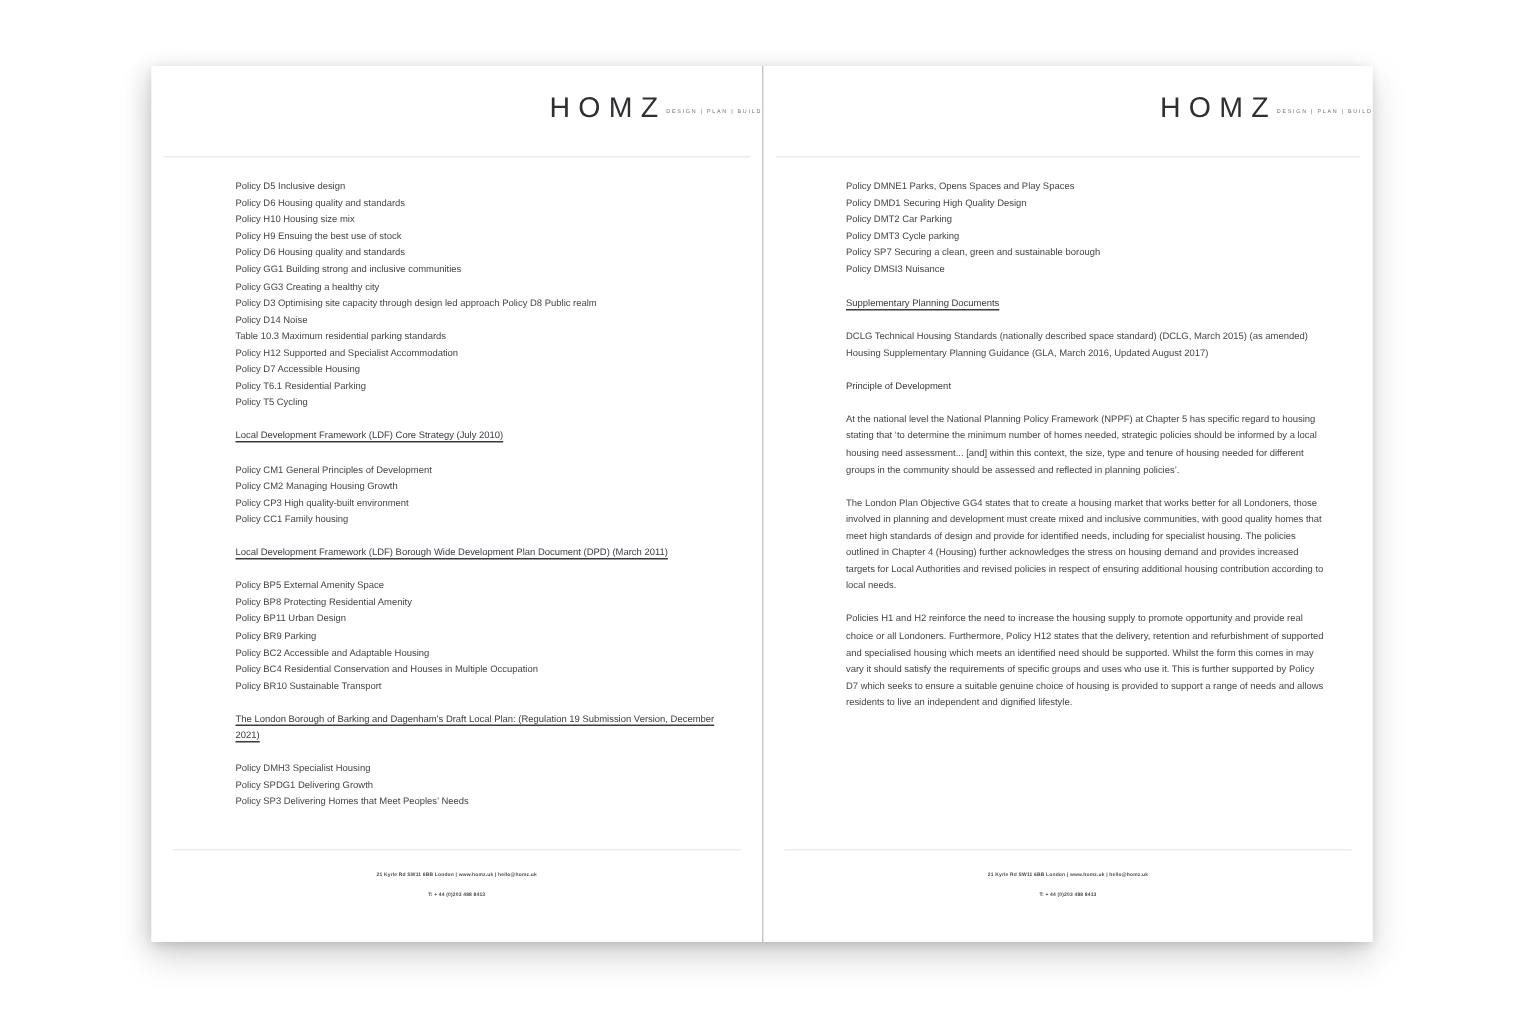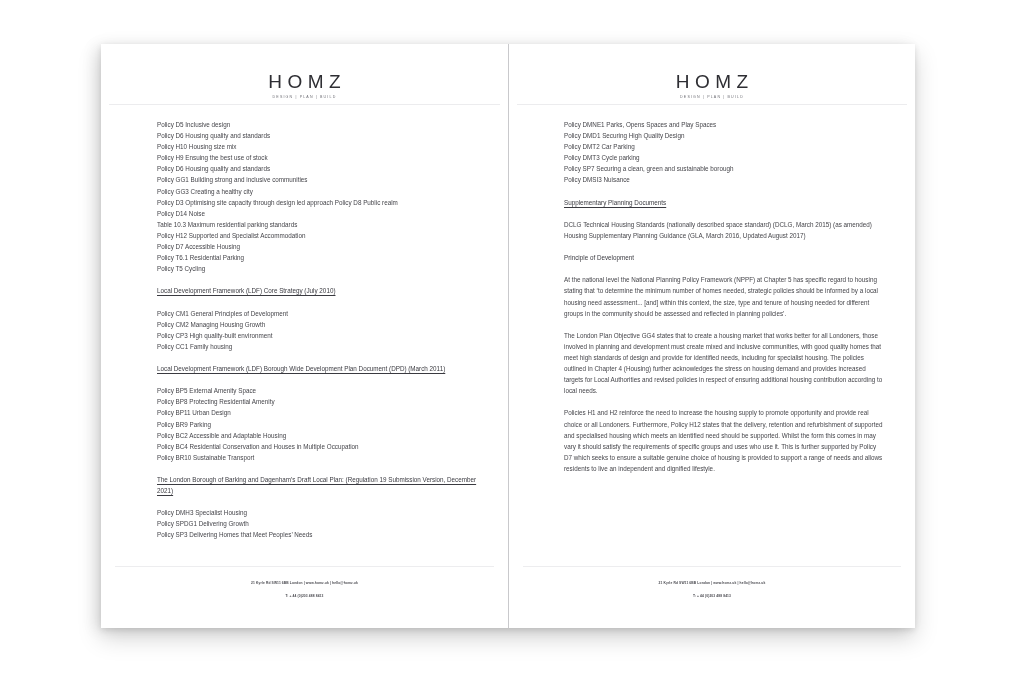--- a/index.html
+++ b/index.html
@@ -38,21 +38,21 @@
     background: #ffffff;
     box-sizing: border-box;
   }
   .page--left  { padding: 0 0 0 0; }
   .page--right { border-left: 1px solid #c9c9cc; }
 
   
   .masthead {
     height: 56px;
     display: flex;
-    flex-direction: column;
+    flex-direction: row;
     align-items: center;
     justify-content: flex-end;
     padding-bottom: 4px;
   }
   .logo-word {
     font-family: "Liberation Sans", sans-serif;
     font-size: 19px;
     letter-spacing: 5.5px;
     font-weight: 400;
     color: #2e2e33;

